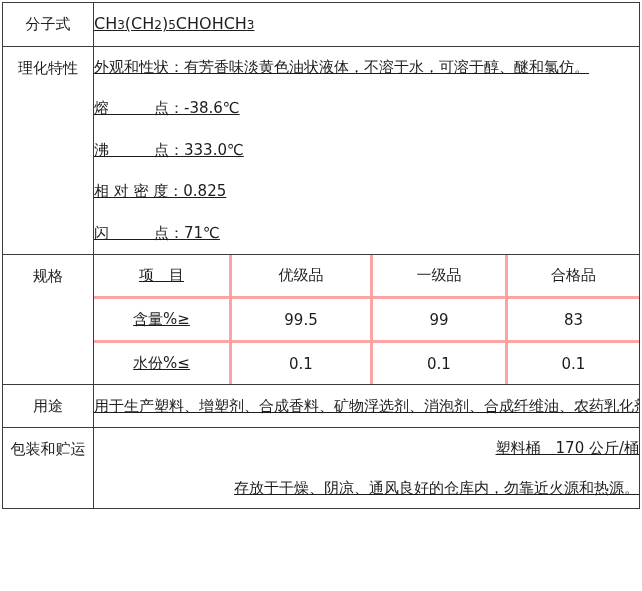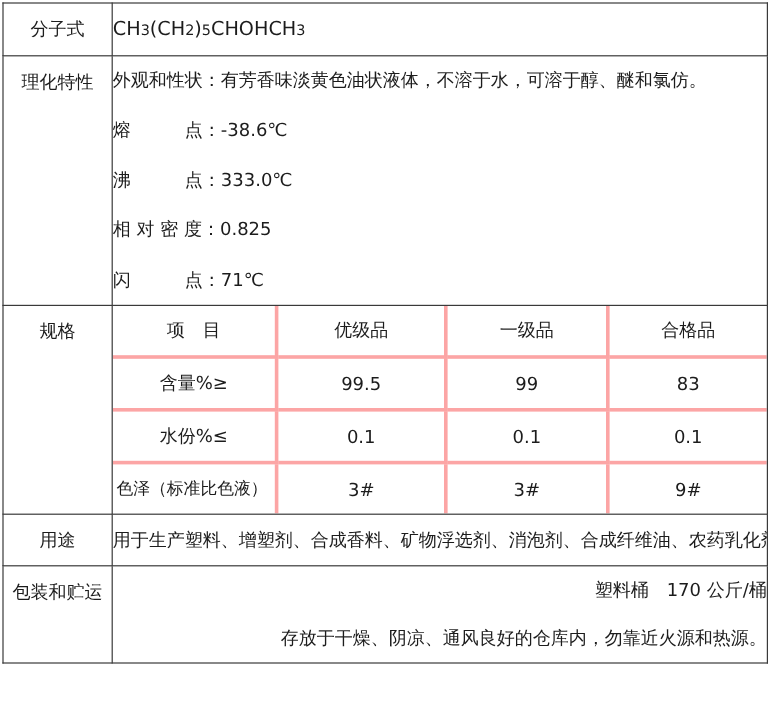--- a/index.html
+++ b/index.html
@@ -22,42 +22,42 @@
     padding: 0;
     vertical-align: top;
     overflow: hidden;
   }
   td.label {
     width: 90px;
     text-align: center;
     line-height: 42px;
     white-space: nowrap;
   }
-  td.content { padding-left: 12px; }
+  td.content { padding-left: 12px; text-decoration: underline; }
   .line { line-height: 42px; white-space: nowrap; }
   .line-5 { line-height: 41.4px; white-space: nowrap; }
   .line-pack { line-height: 40px; white-space: nowrap; text-align: right; }
   .formula { font-size: 16px; line-height: 42px; white-space: nowrap; }
   .formula .sub { font-size: 12px; }
   
   table.spec {
     border-collapse: collapse;
     table-layout: fixed;
     width: 100%;
   }
   table.spec td {
     border: 3px solid #fca5a5;
     height: 41px;
     text-align: center;
     vertical-align: middle;
     overflow: hidden;
     white-space: nowrap;
     padding: 0;
   }
-  table.spec tr > td:first-child { border-left: none; width: 135px; }
+  table.spec tr > td:first-child { border-left: none; width: 135px; text-decoration: underline; }
   table.spec tr > td:last-child  { border-right: none; }
   table.spec tr:first-child > td { border-top: none; }
   table.spec tr:last-child  > td { border-bottom: none; }
   table.spec td.c2 { width: 138px; }
   table.spec td.c3 { width: 132px; }
   table.spec td.left {
     text-align: left;
     padding-left: 3px;
     font-size: 14px;
   }
@@ -104,26 +104,20 @@
                 <td class="c2">99.5</td>
                 <td class="c3">99</td>
                 <td>83</td>
               </tr>
               <tr>
                 <td>水份%≤</td>
                 <td class="c2">0.1</td>
                 <td class="c3">0.1</td>
                 <td>0.1</td>
               </tr>
-              <tr>
-                <td class="left">色泽（标准比色液）</td>
-                <td class="c2">3#</td>
-                <td class="c3">3#</td>
-                <td>9#</td>
-              </tr>
             </tbody>
           </table>
         </td>
       </tr>
 
       <tr>
         <td class="label" style="height:42px">用途</td>
         <td class="content">
           <div class="line">用于生产塑料、增塑剂、合成香料、矿物浮选剂、消泡剂、合成纤维油、农药乳化剂等。</div>
         </td>

